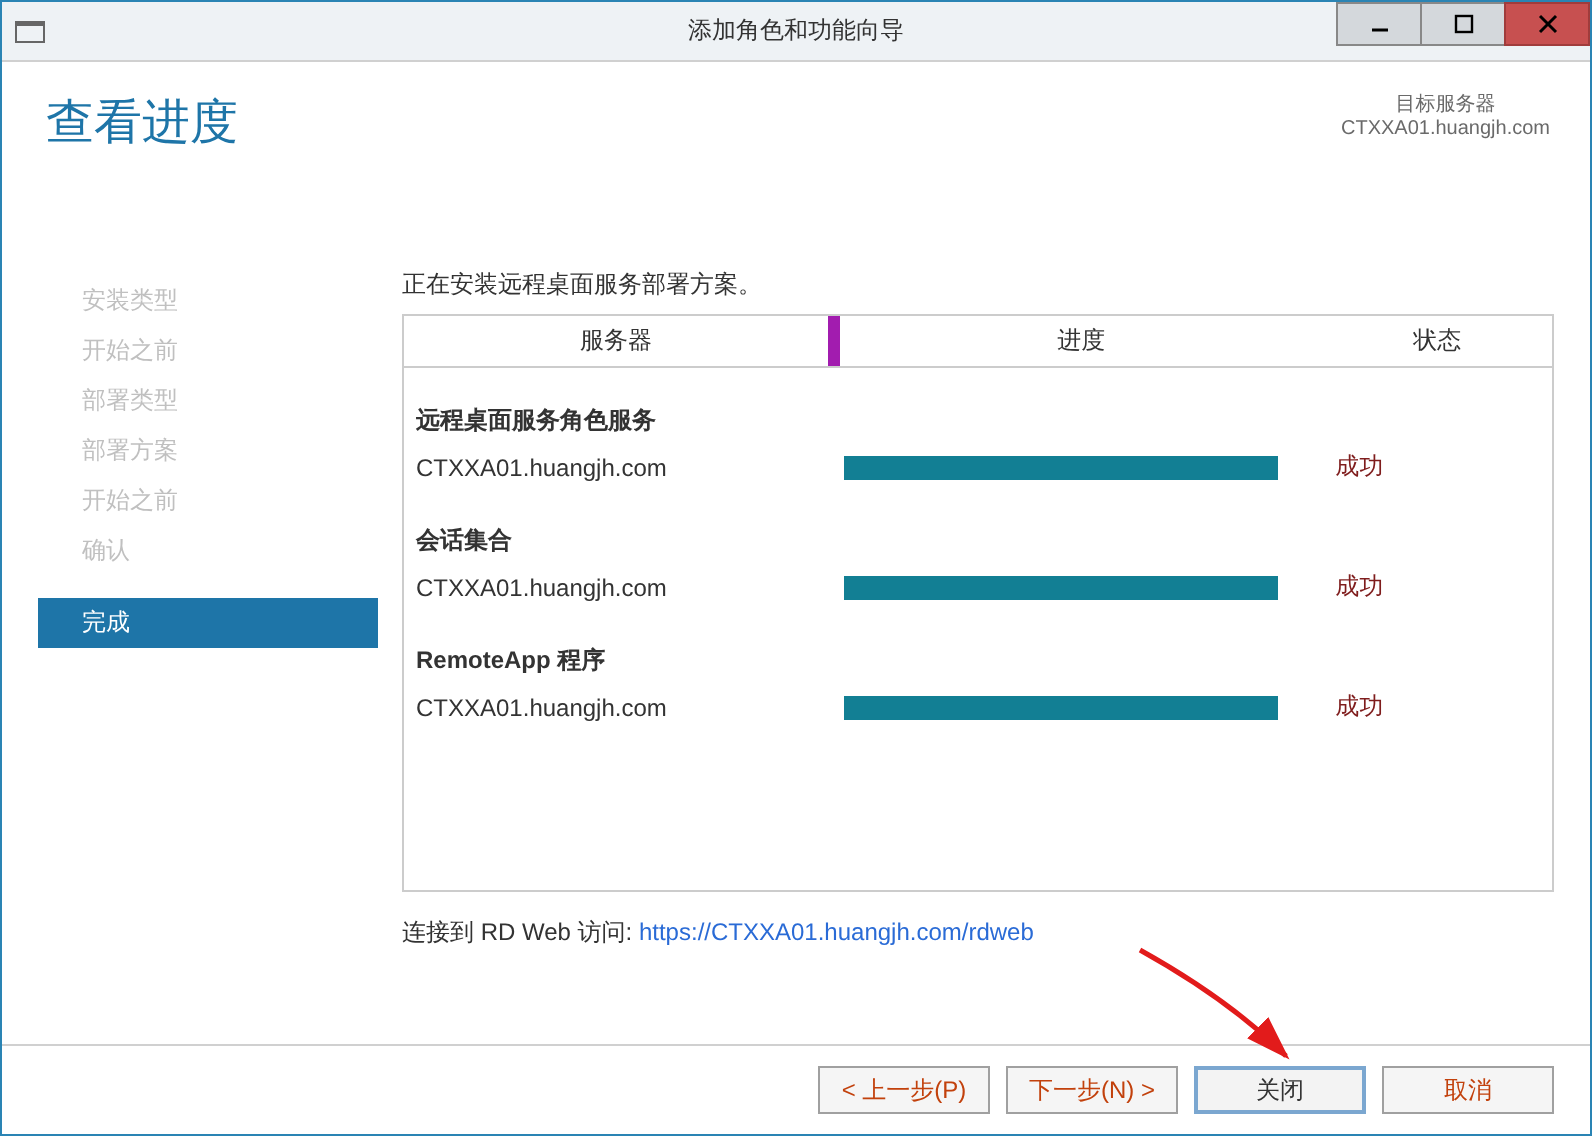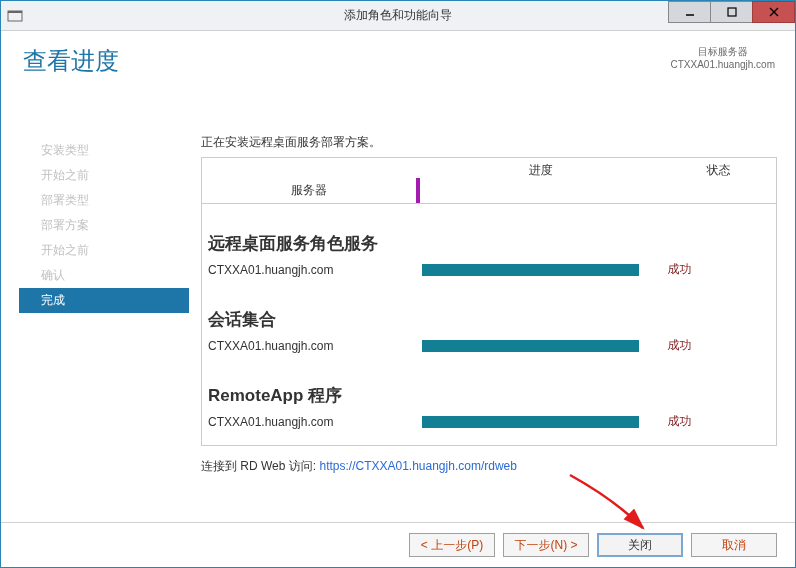--- a/index.html
+++ b/index.html
@@ -92,20 +92,21 @@
     padding: 4px 8px 4px 22px;
     font-size: 12px;
     color: #c0c0c0;
     cursor: default;
     white-space: nowrap;
   }
   .sidebar-item.active {
     background: #1e75a8;
     color: #fff;
     padding-left: 22px;
+    margin-top: 11px;
   }
 
   .main {
     flex: 1;
     display: flex;
     flex-direction: column;
     min-width: 0;
   }
   .desc {
     font-size: 12px;
@@ -122,29 +123,29 @@
     display: flex;
     border-bottom: 1px solid #ccc;
     background: #fff;
   }
   .ph-cell {
     padding: 4px 6px;
     font-size: 12px;
     text-align: center;
     color: #333;
   }
-  .col-srv { width: 38%; border-right: 4px solid #a21caf; margin-top: 20px;}
+  .col-srv { width: 38%; border-right: 6px solid #a21caf;}
   .col-prog { width: 42%; }
   .col-stat { width: 20%; }
 
   .group-title {
     font-weight: bold;
-    font-size: 17px;
-    color: #333;
-    margin: 28px 6px 4px 6px;
+    font-size: 12px;
+    color: #333;
+    margin: 18px 6px 4px 6px;
   }
   .group-title:first-of-type { margin-top: 10px;}
   .item-row {
     display: flex;
     align-items: center;
     padding: 2px 6px;
   }
   .item-srv { width: 38%; font-size: 12px; color: #333; padding-left: 0;}
   .item-prog { width: 42%; }
   .item-stat { width: 20%; font-size: 12px; color: #7f1d1d; text-align: left; padding-left: 10px;}

